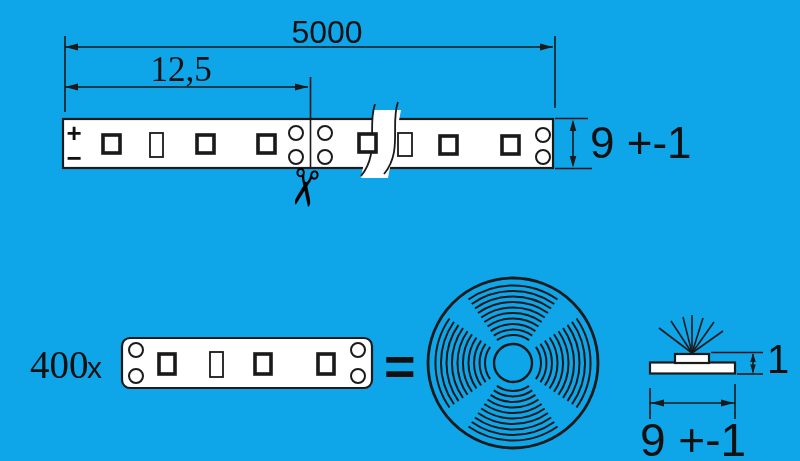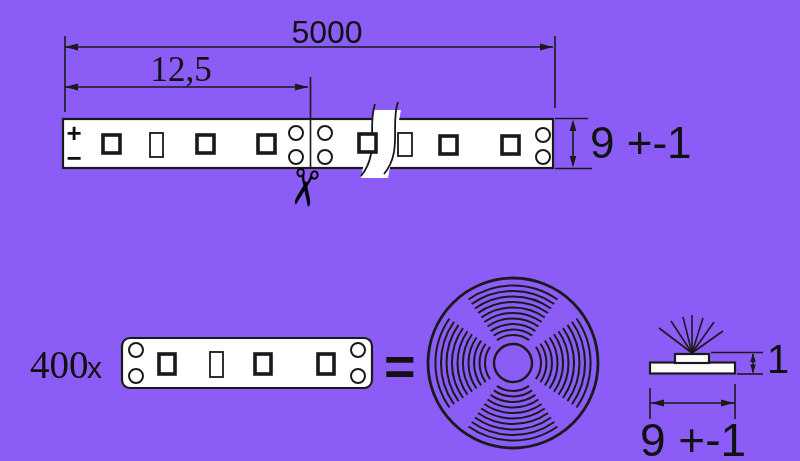--- a/index.html
+++ b/index.html
@@ -1,19 +1,19 @@
 <!DOCTYPE html>
 <html><head>
 <meta charset="utf-8">
 <style>
   html,body{margin:0;padding:0;background:#ffffff;}
   .canvas{
     position:relative;
     width:800px;height:461px;
-    background:#8b5cf6;
+    background:#0ea5e9;
     overflow:hidden;
   }
   svg{display:block;}
   .ln{stroke:#1a1a1a;fill:none;}
   .thin{stroke-width:1.6;}
   .mid{stroke-width:2.2;}
   .thick{stroke-width:3.6;}
   .fillwhite{fill:#ffffff;}
   .arrow{fill:#1a1a1a;stroke:none;}
   .sans{font-family:"Liberation Sans",sans-serif;fill:#111111;}

